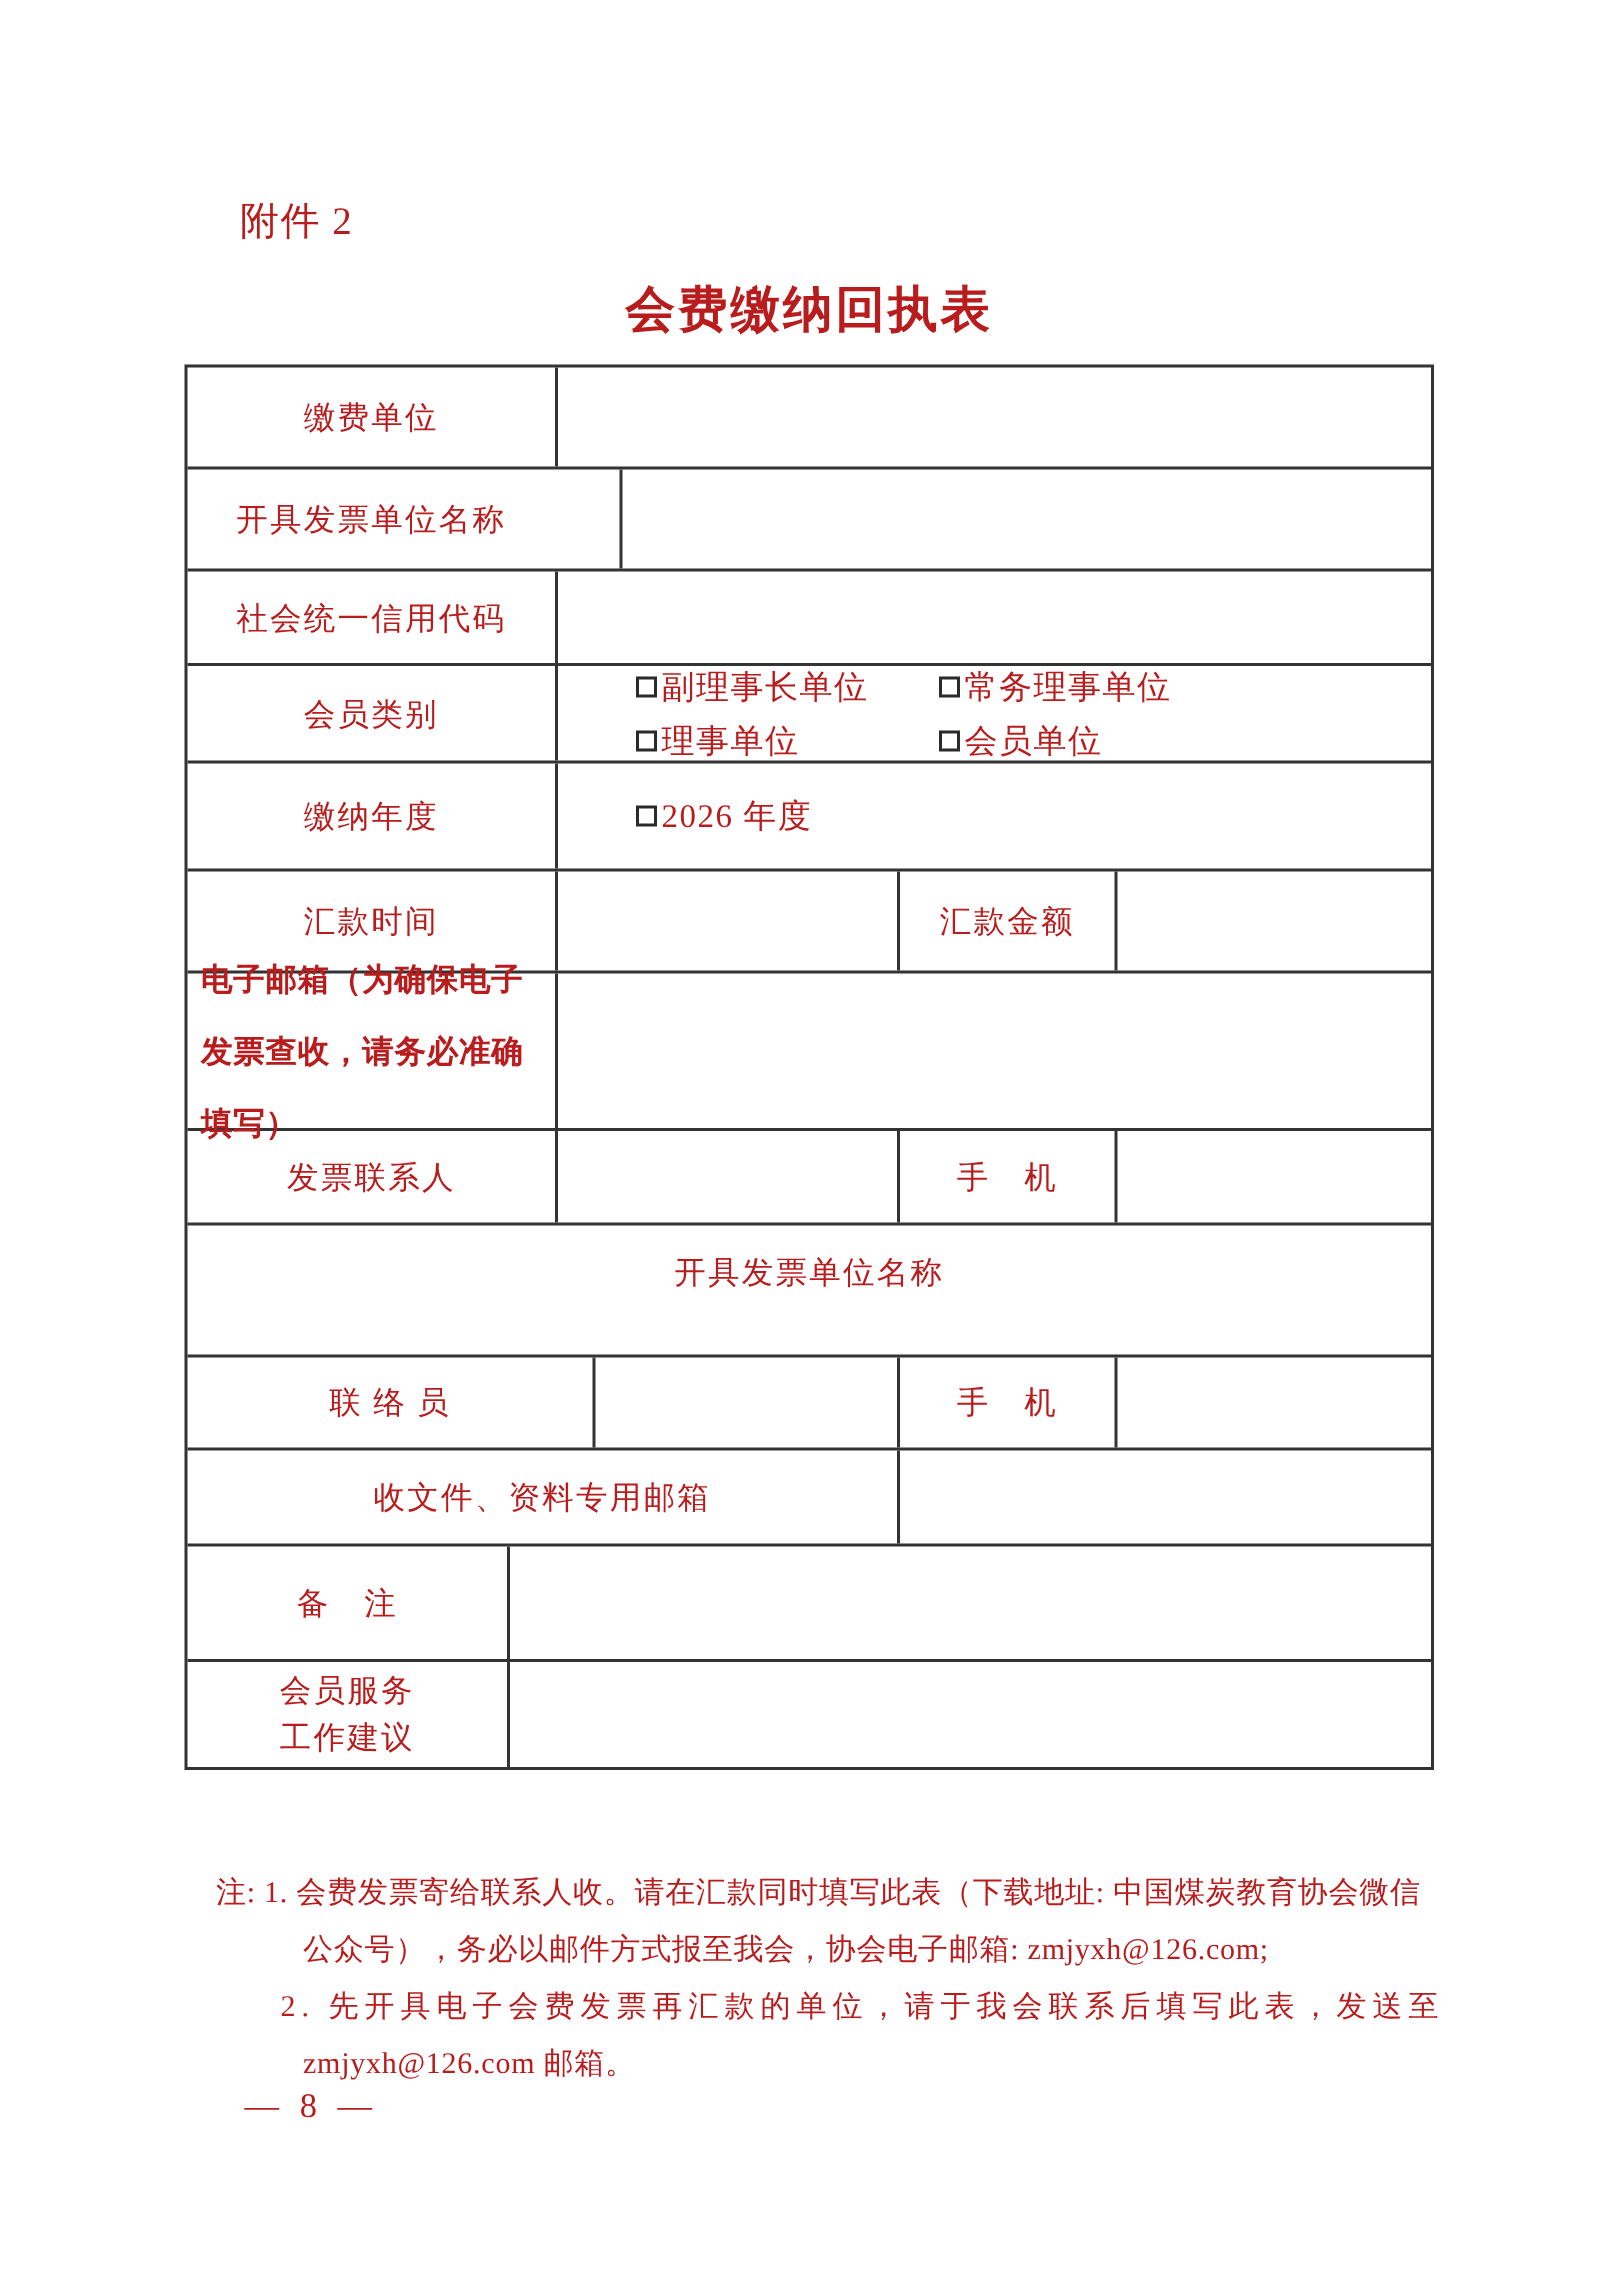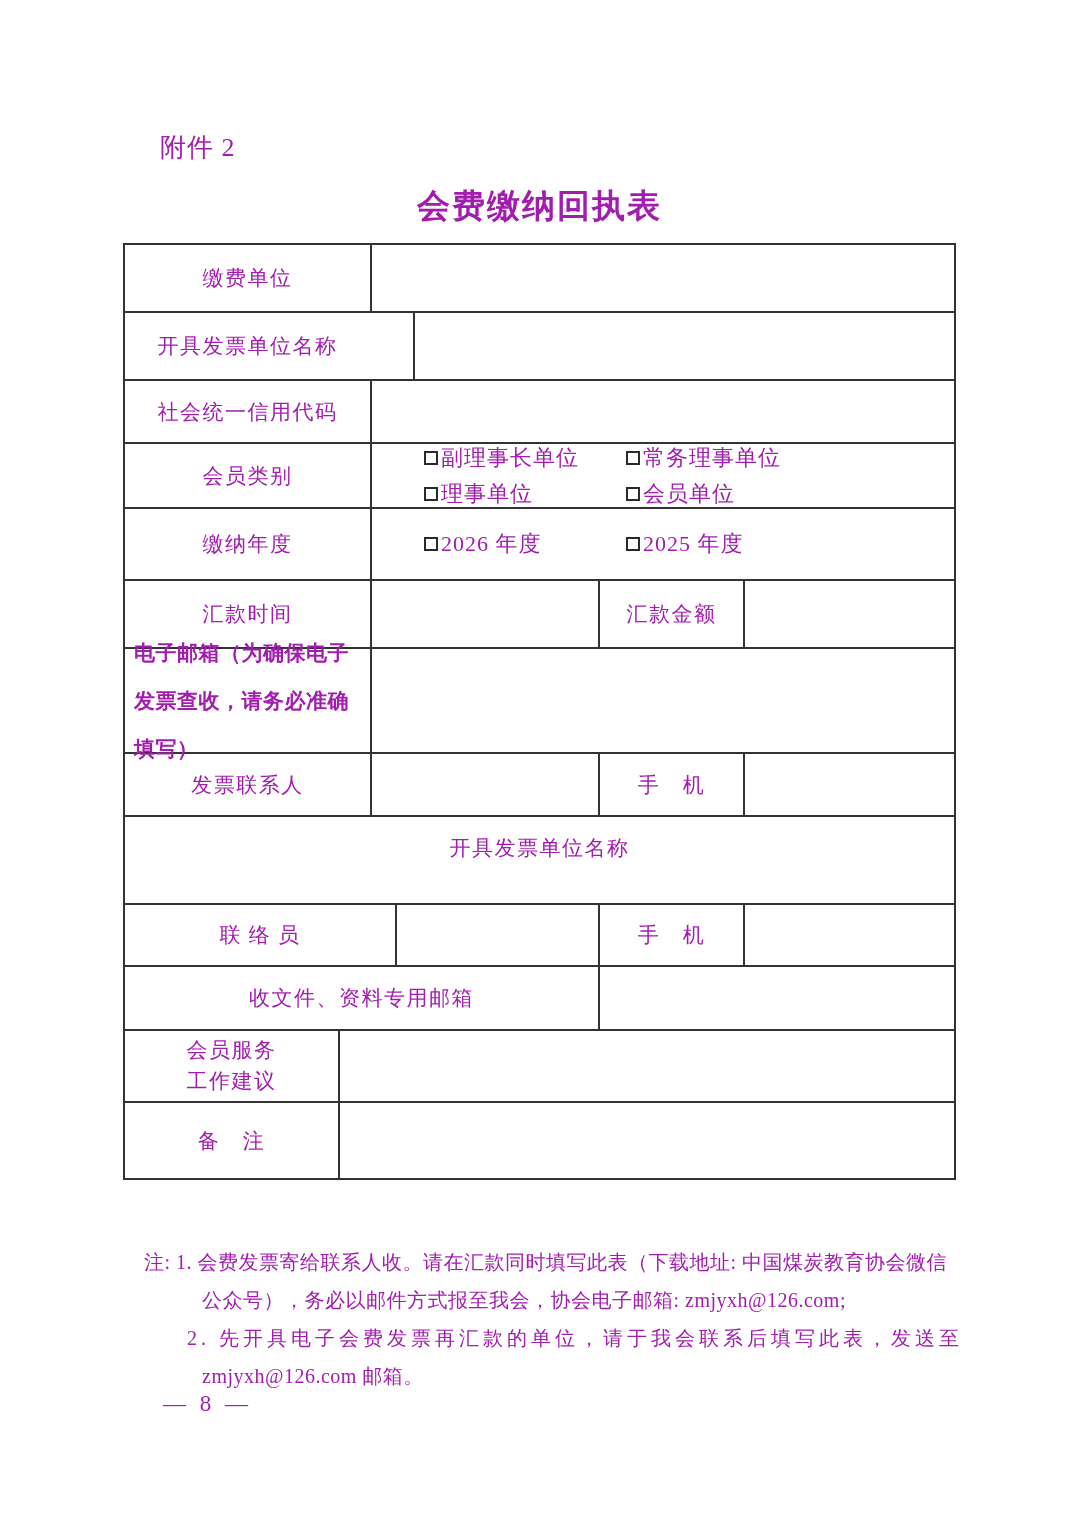--- a/index.html
+++ b/index.html
@@ -1,19 +1,19 @@
 <!DOCTYPE html>
 <html><head>
 <meta charset="utf-8">
 <style>
   * { margin:0; padding:0; box-sizing:border-box; }
   html,body { background:#ffffff; }
   .page {
     position:relative; width:1080px; height:1527px; background:#ffffff;
-    font-family:"Liberation Serif","DejaVu Serif",serif; color:#a21caf;
+    font-family:"Liberation Serif","DejaVu Serif",serif; color:#b91c1c;
     overflow:hidden;
   }
   .attach { position:absolute; left:160px; top:130px; font-size:26px; letter-spacing:1px; }
   .title  { position:absolute; left:123px; top:184px; width:833px; text-align:center;
             font-size:33px; font-weight:bold; letter-spacing:2px; }
   .form-table { position:absolute; left:123px; top:243px; width:833px;
             border:2px solid #333333; }
   .row { display:flex; width:100%; }
   .row + .row { border-top:2px solid #333333; }
   .c { display:flex; align-items:center; justify-content:center; min-width:0; }
@@ -99,24 +99,20 @@
     </div>
 
     <div class="row r5">
       <div class="c lab w245">缴纳年度</div>
       <div class="c fill">
         <div class="opts">
           <span class="opt">
               <span class="box"></span>
               <span>2026 年度</span>
             </span>
-          <span class="opt">
-              <span class="box"></span>
-              <span>2025 年度</span>
-            </span>
         </div>
       </div>
     </div>
 
     <div class="row r6">
       <div class="c lab w245">汇款时间</div>
       <div class="c w228">
           <span></span>
         </div>
       <div class="c lab w145">汇款金额</div>
@@ -159,32 +155,32 @@
         </div>
     </div>
 
     <div class="row r12">
       <div class="c lab w473">收文件、资料专用邮箱</div>
       <div class="c fill">
           <span></span>
         </div>
     </div>
 
+    <div class="row r14">
+      <div class="c lab w213">备　注</div>
+      <div class="c fill">
+          <span></span>
+        </div>
+    </div>
+
     <div class="row r13">
       <div class="c lab w213 stack">
         <span>会员服务</span>
         <span>工作建议</span>
       </div>
-      <div class="c fill">
-          <span></span>
-        </div>
-    </div>
-
-    <div class="row r14">
-      <div class="c lab w213">备　注</div>
       <div class="c fill">
           <span></span>
         </div>
     </div>
 
   </div>
 
   <div class="notes">
     <div class="nline">注: 1. 会费发票寄给联系人收。请在汇款同时填写此表（下载地址: 中国煤炭教育协会微信</div>
     <div class="nline ind-a">公众号），务必以邮件方式报至我会，协会电子邮箱: zmjyxh@126.com;</div>

